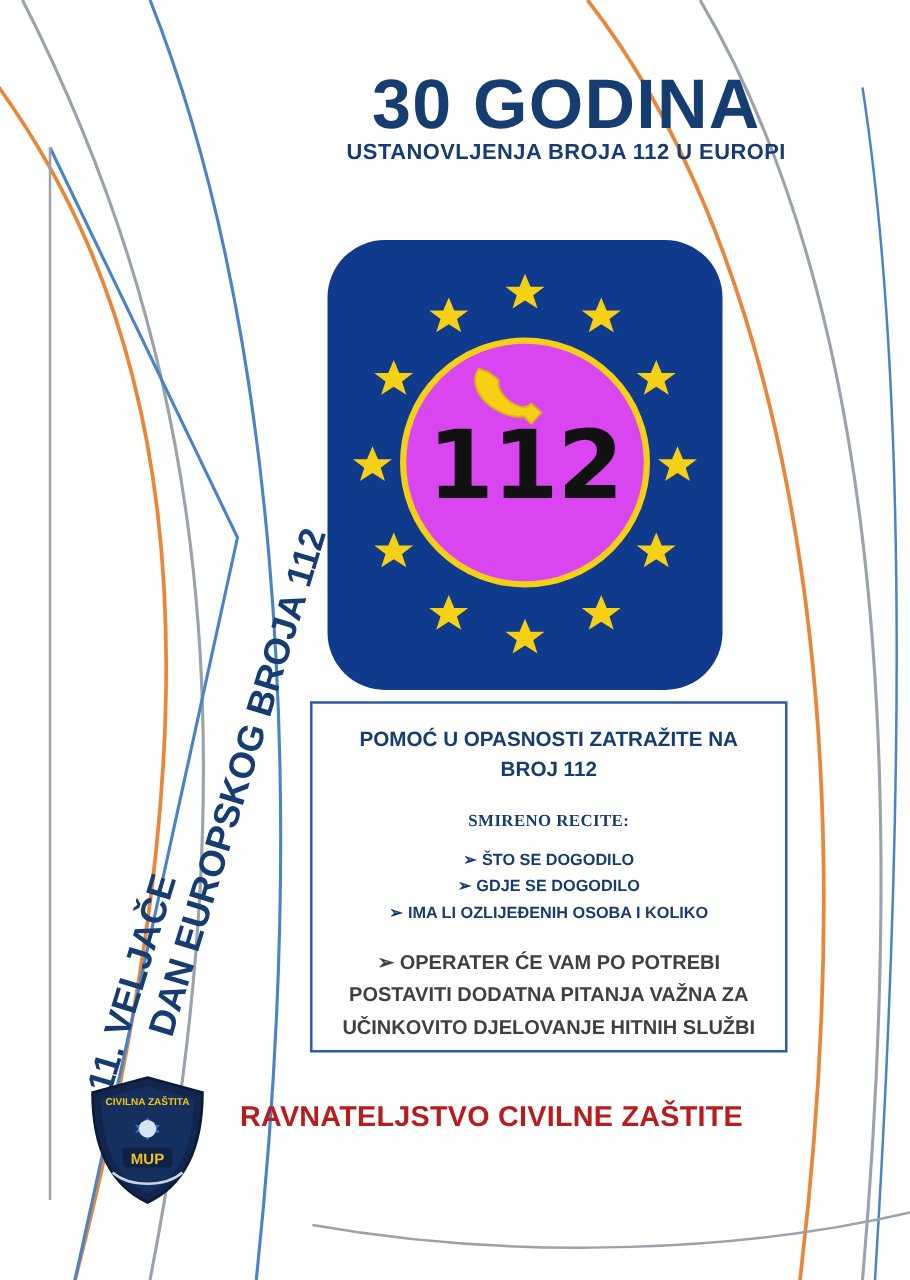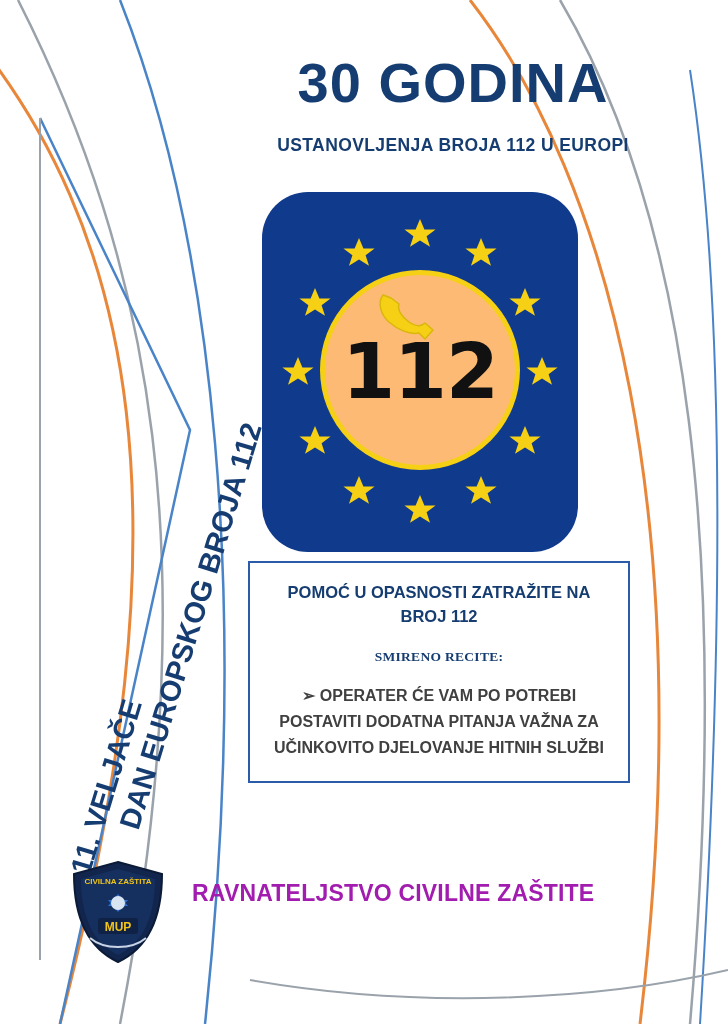--- a/index.html
+++ b/index.html
@@ -42,21 +42,21 @@
   .headline-main {
     font-size: 56px;
     font-weight: bold;
     letter-spacing: 1px;
     color: #163d71;
     line-height: 1.0;
     margin: 0;
     text-align: center;
   }
   .headline-sub {
-    margin-top: 24px;
+    margin-top: 0;
     font-size: 17.5px;
     font-weight: bold;
     letter-spacing: 0.4px;
     color: #163d71;
   }
 
   
   .side-text {
     position: absolute;
     z-index: 3;
@@ -97,21 +97,21 @@
     position: absolute;
     inset: 0;
   }
   #emblem-disc {
     position: absolute;
     left: 58px;
     top: 78px;
     width: 200px;
     height: 200px;
     border-radius: 50%;
-    background: #fdba74;
+    background: #d946ef;
     border: 5px solid #f5d014;
     box-sizing: border-box;
   }
   #emblem-number {
     position: absolute;
     left: 0;
     right: 0;
     top: 52px;
     text-align: center;
     font-family: "DejaVu Sans", sans-serif;
@@ -129,21 +129,21 @@
   }
 
   
   #instructions {
     position: absolute;
     left: 248px;
     top: 561px;
     width: 382px;
     border: 2px solid #2a5caa;
     box-sizing: border-box;
-    padding: 18px 14px 20px 14px;
+    padding: 18px 14px 4px 14px;
     text-align: center;
     z-index: 3;
     background: rgba(255,255,255,0.92);
   }
   #instructions .inst-title {
     font-size: 16.5px;
     font-weight: bold;
     line-height: 1.45;
     color: #163d71;
     margin: 0 6px;
@@ -194,21 +194,21 @@
   }
   #footer-text {
     position: absolute;
     left: 122px;
     top: 18px;
   }
   #footer-text .foot-line {
     font-size: 23px;
     font-weight: bold;
     line-height: 1.32;
-    color: #a21caf;
+    color: #b91c1c;
     letter-spacing: 0.2px;
     white-space: nowrap;
   }
 </style>
 </head>
 <body>
 
 <div id="poster">
 
   <svg id="bg-swooshes" viewBox="0 0 728 1024" preserveAspectRatio="none">
@@ -256,20 +256,31 @@
       <svg id="handset-icon" viewBox="0 0 64 62">
         <path d="M10 6 C 4 14, 8 26, 16 33 C 24 40, 36 46, 46 44 L 52 50 L 60 41 L 52 34 C 48 38, 42 37, 36 33 C 29 28, 24 21, 26 15 L 18 9 Z" fill="#f5d014" stroke="#d9b70c" stroke-width="1.5" stroke-linejoin="round"></path>
       </svg>
       <div id="emblem-number">112</div>
     </div>
   </div>
 
   <div id="instructions">
     <div class="inst-title">POMOĆ U OPASNOSTI ZATRAŽITE NA BROJ 112</div>
     <div class="inst-lead">SMIRENO RECITE:</div>
+    <div class="bullet-list">
+      <div class="bullet-item">
+        <span class="arrow">➢</span><span>ŠTO SE DOGODILO</span>
+      </div>
+      <div class="bullet-item">
+        <span class="arrow">➢</span><span>GDJE SE DOGODILO</span>
+      </div>
+      <div class="bullet-item">
+        <span class="arrow">➢</span><span>IMA LI OZLIJEĐENIH OSOBA I KOLIKO</span>
+      </div>
+    </div>
     <div class="inst-note">➢ OPERATER ĆE VAM PO POTREBI POSTAVITI DODATNA PITANJA VAŽNA ZA UČINKOVITO DJELOVANJE HITNIH SLUŽBI</div>
   </div>
 
   <div id="footer">
     <svg id="footer-logo" viewBox="0 0 96 104">
       <path d="M48 2 L92 14 C92 58, 78 88, 48 102 C 18 88, 4 58, 4 14 Z" fill="#11254d" stroke="#0b1a36" stroke-width="2"></path>
       <path d="M48 9 L85 19 C85 57, 73 83, 48 95 C 23 83, 11 57, 11 19 Z" fill="#15305f"></path>
       <text x="48" y="24" text-anchor="middle" font-family="Liberation Sans, sans-serif" font-size="8" font-weight="bold" fill="#f0c419">CIVILNA ZAŠTITA</text>
       <polygon points="48,34 58,46 38,46" fill="#2f6fd0"></polygon>
       <polygon points="48,52 58,40 38,40" fill="#2f6fd0"></polygon>

